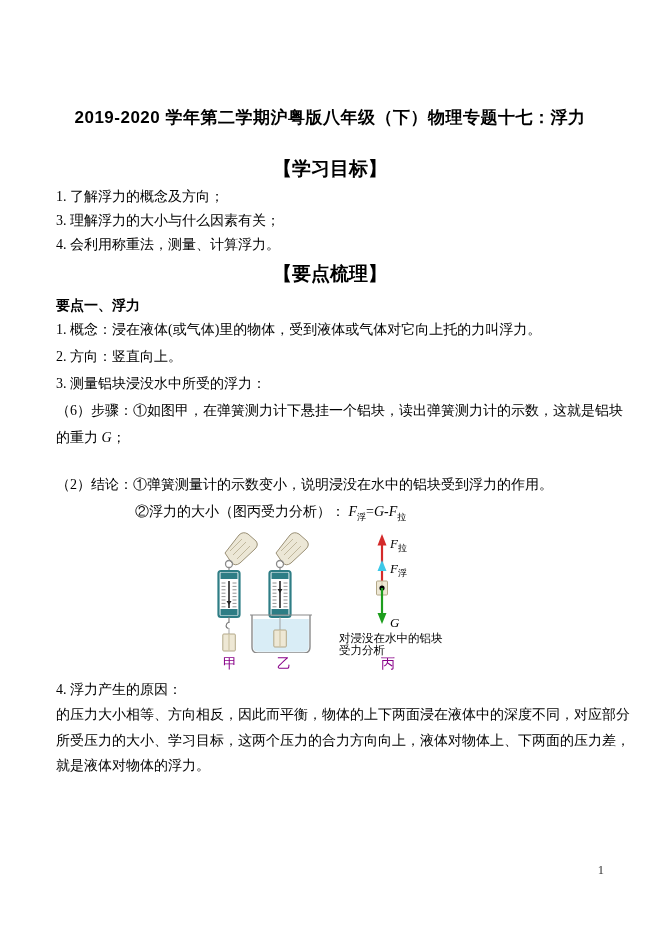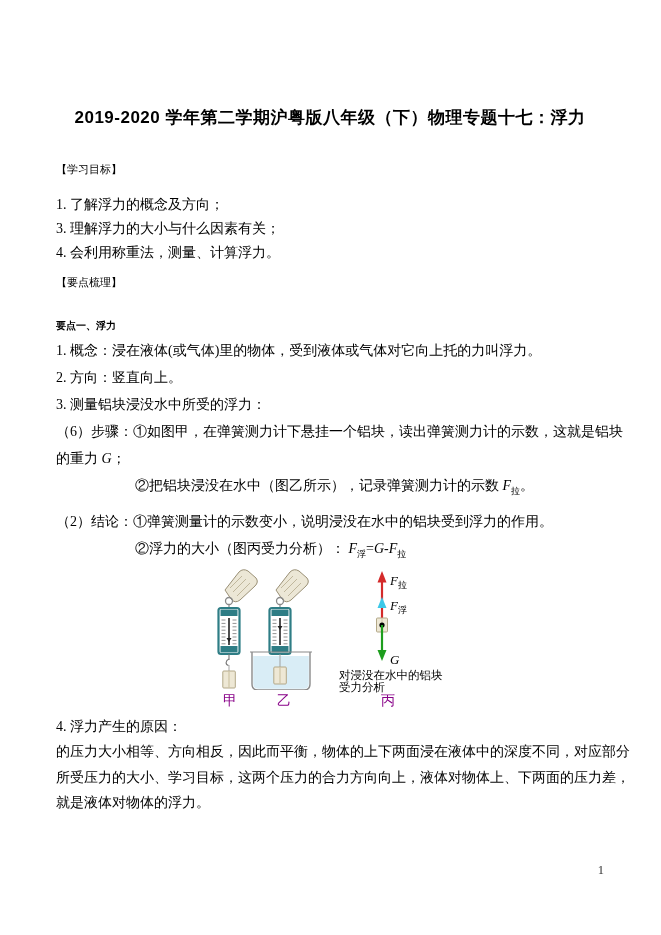--- a/index.html
+++ b/index.html
@@ -21,42 +21,43 @@
     text-align:center;
     font-family:"Liberation Sans", sans-serif;
     font-weight:bold;
     font-size:17px;
     line-height:24px;
     letter-spacing:0.5px;
   }
   .sec-header {
     margin-top:30px;
     font-family:"Liberation Sans", sans-serif;
-    font-weight:normal;
-    font-size:11px;
+    font-weight:bold;
+    font-size:19px;
     line-height:18px;
+    text-align:center;
   }
   .sec-header.outline { margin-top:8px; }
   .sub-header {
-    margin-top:26px;
+    margin-top:13px;
     font-family:"Liberation Sans", sans-serif;
     font-weight:bold;
-    font-size:10px;
+    font-size:14px;
     line-height:18px;
   }
   .line {
     font-size:14px;
     line-height:27px;
     white-space:nowrap;
   }
   .obj { line-height:24px; }
-  .obj.first { margin-top:15px; }
+  .obj.first { margin-top:7px; }
   .body-first { margin-top:2px; }
   .indent2 { padding-left:79px; }
-  .concl { margin-top:3px; }
+  .concl { margin-top:20px; }
   .var { font-style:italic; font-family:"Liberation Serif", serif; }
   sub { font-size:9px; }
   .figure {
     position:relative;
     height:146px;
     width:548px;
   }
   .fig-item { position:absolute; top:0; }
   .fig-label {
     text-align:center;
@@ -90,21 +91,20 @@
   <div class="line obj">4. 会利用称重法，测量、计算浮力。</div>
 
   <div class="sec-header outline">【要点梳理】</div>
 
   <div class="sub-header">要点一、浮力</div>
   <div class="line body-first">1. 概念：浸在液体(或气体)里的物体，受到液体或气体对它向上托的力叫浮力。</div>
   <div class="line">2. 方向：竖直向上。</div>
   <div class="line">3. 测量铝块浸没水中所受的浮力：</div>
   <div class="line">（6）步骤：①如图甲，在弹簧测力计下悬挂一个铝块，读出弹簧测力计的示数，这就是铝块</div>
   <div class="line"><span>的重力 </span><span class="var">G</span><span>；</span></div>
-  <div class="line indent2"><span>②把铝块浸没在水中（图乙所示），记录弹簧测力计的示数 </span><span class="var">F</span><sub>拉</sub><span>。</span></div>
   <div class="line concl">（2）结论：①弹簧测量计的示数变小，说明浸没在水中的铝块受到浮力的作用。</div>
   <div class="line indent2"><span>②浮力的大小（图丙受力分析）： </span><span class="var">F</span><sub>浮</sub><span>=</span><span class="var">G</span><span>-</span><span class="var">F</span><sub>拉</sub></div>
 
   <div class="figure">
 
     <div class="fig-item" style="left:139px; width:70px;">
       <svg width="70" height="122" viewBox="0 0 70 122">
         <g>
           <path d="M30 22 L44 4 Q48 0 53 3 L61 10 Q64 14 60 18 L45 32 Q40 36 36 31 Z" fill="#ece7d6" stroke="#9a9076" stroke-width="1"></path>
           <path d="M38 24 L51 11 M42 28 L55 15 M35 20 L47 8" stroke="#b5ab8d" stroke-width="0.8" fill="none"></path>

